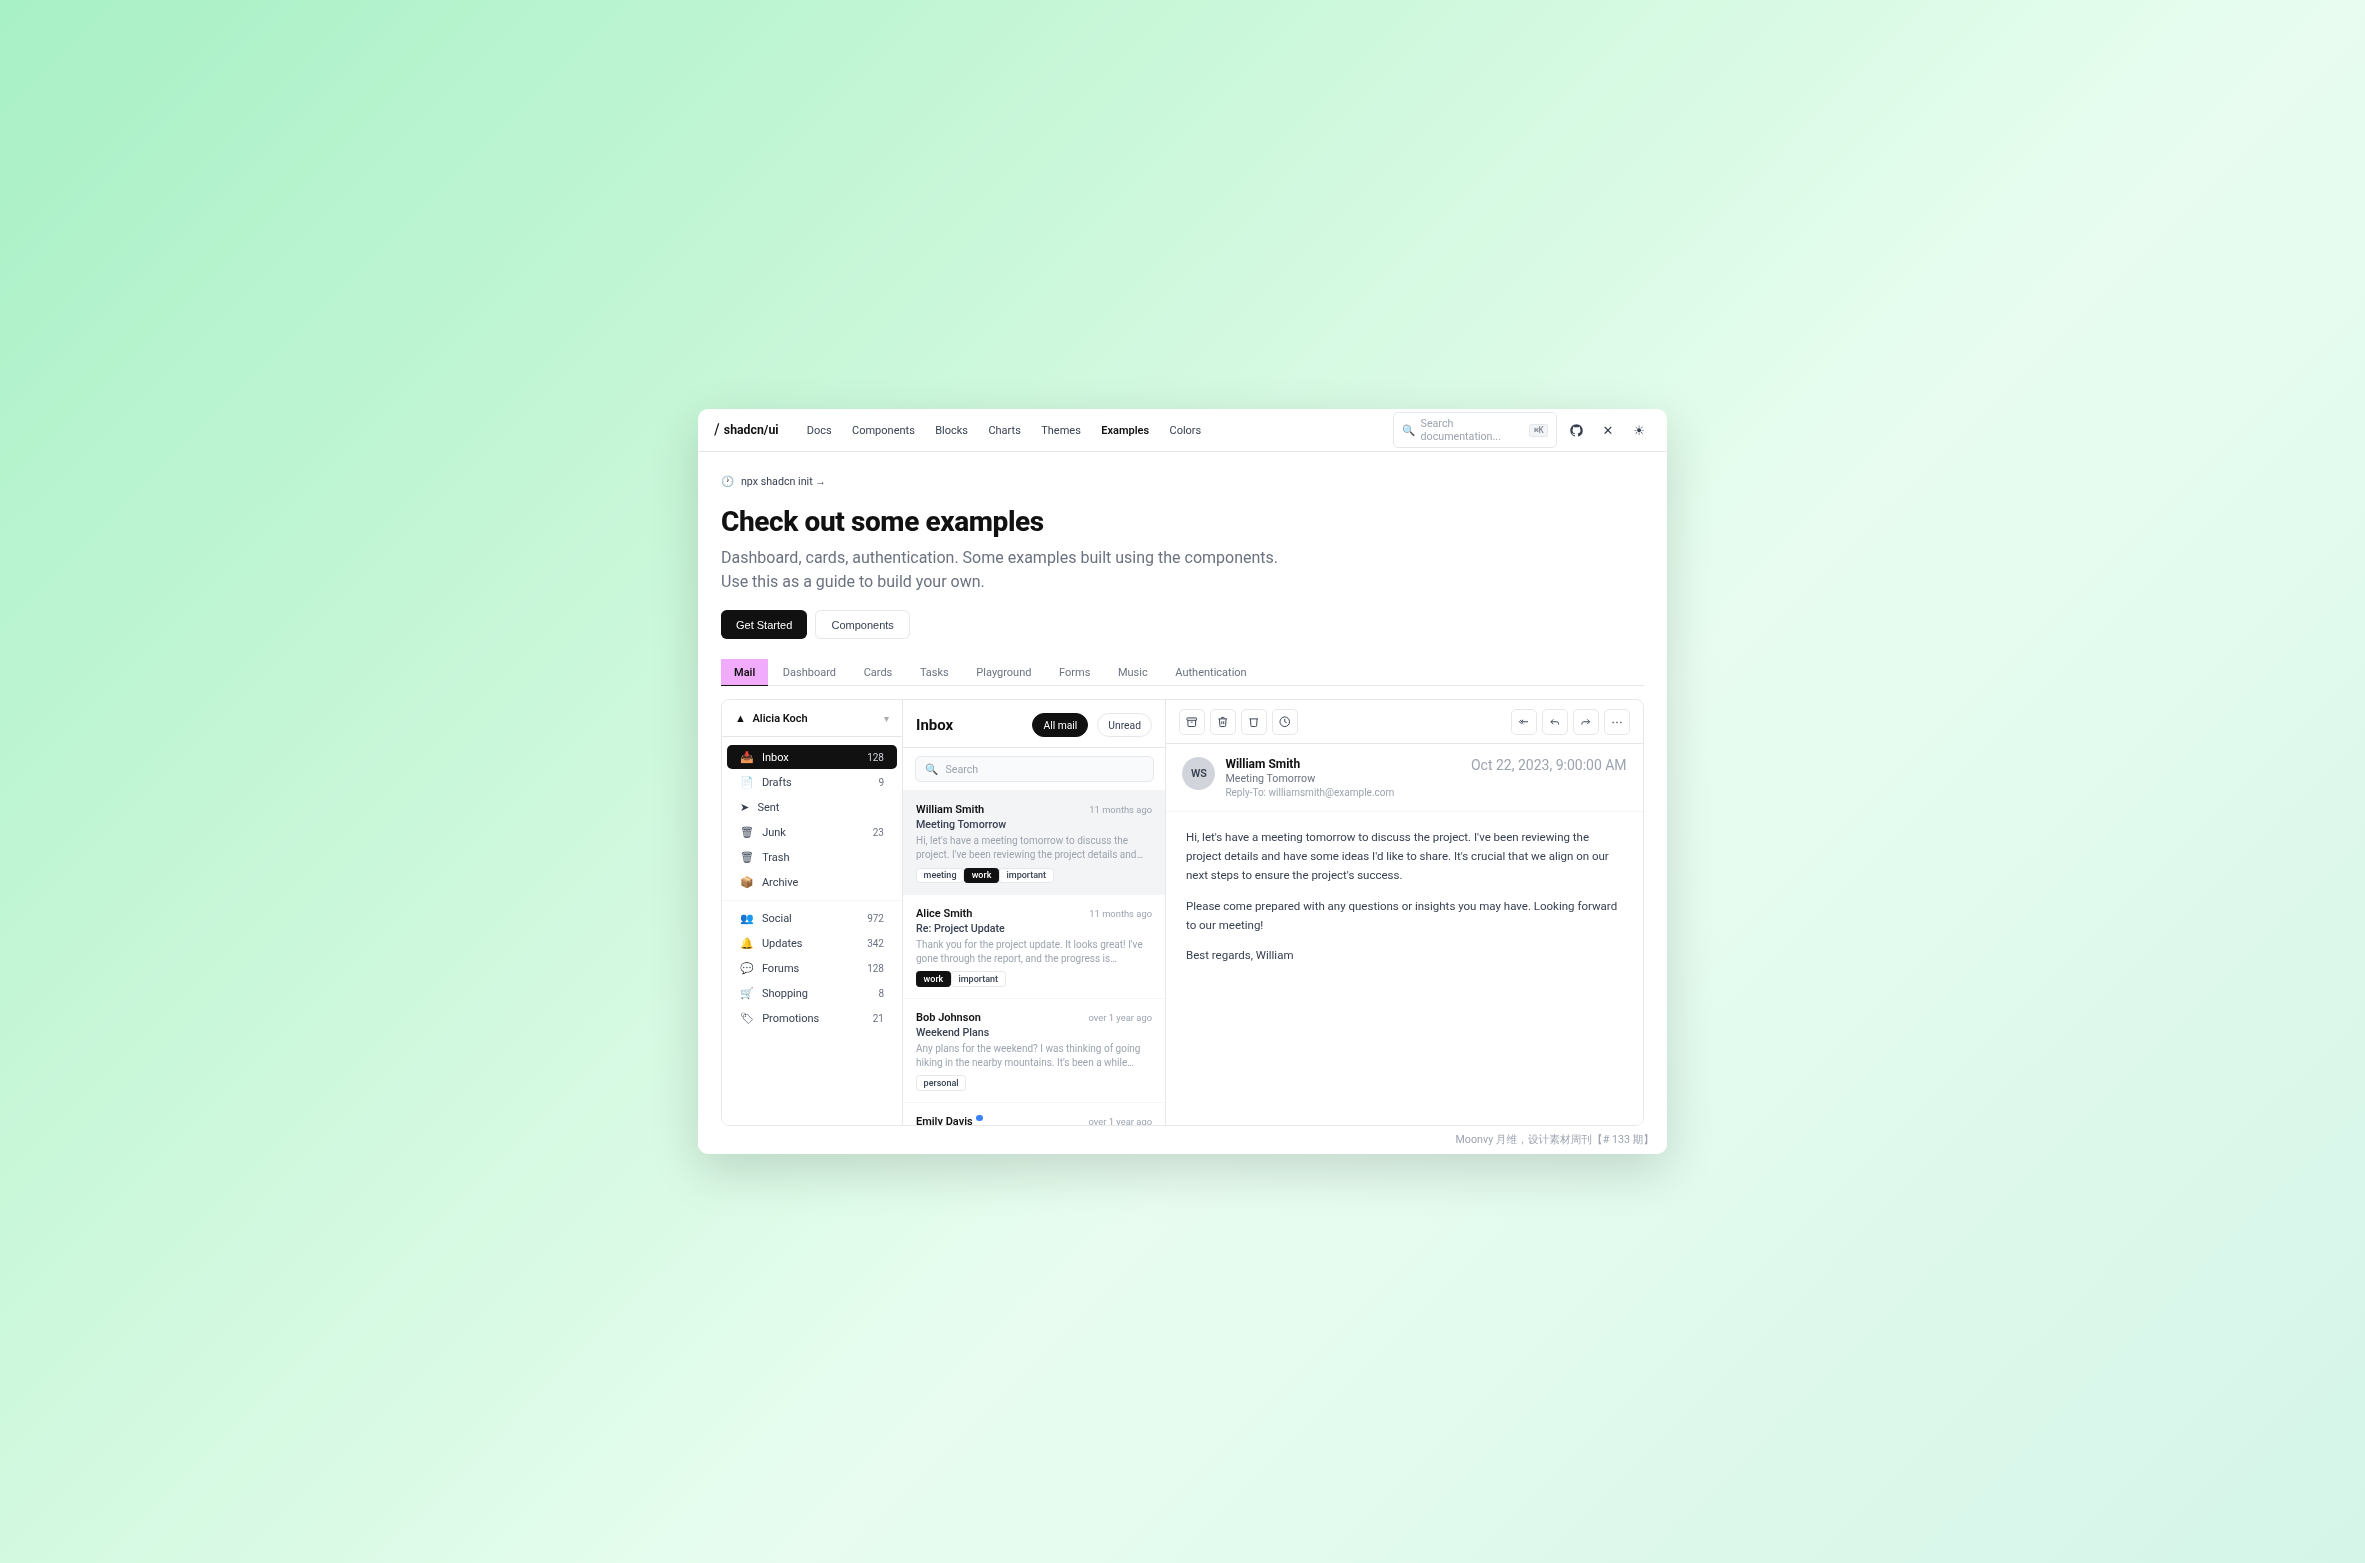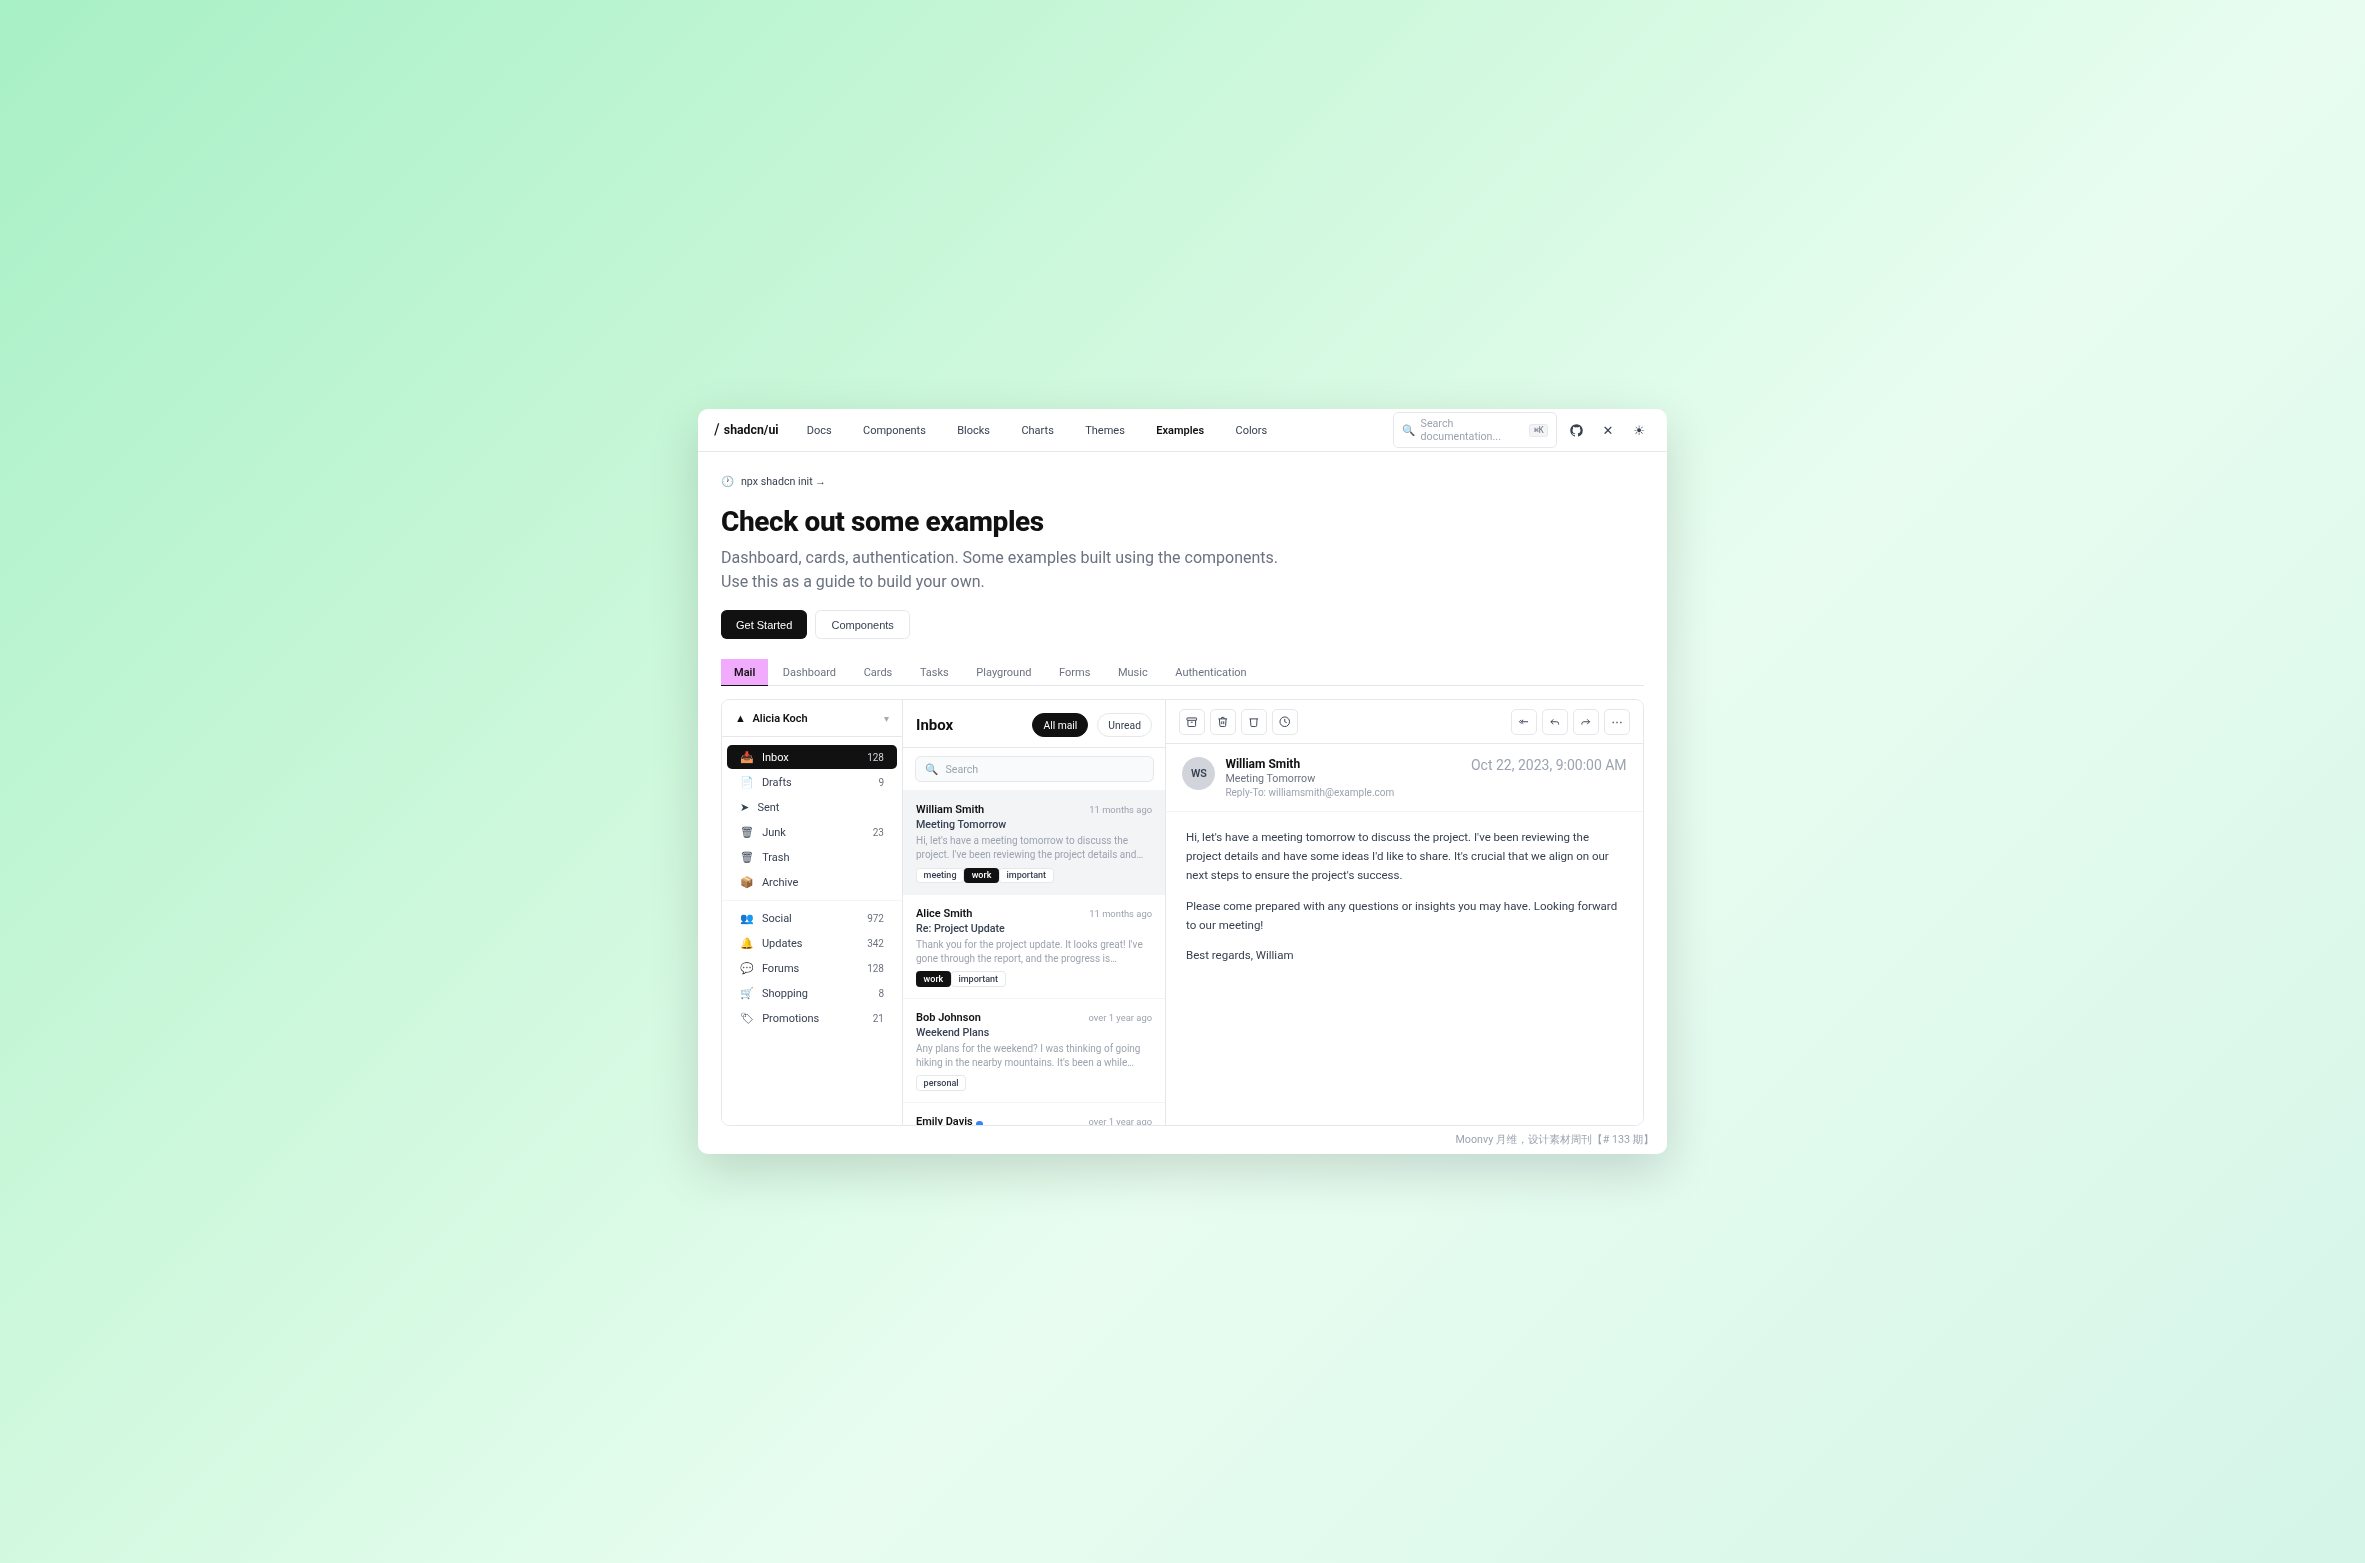--- a/index.html
+++ b/index.html
@@ -34,21 +34,21 @@
       align-items: center;
       gap: 5px;
       font-weight: 700;
       font-size: 12.3px;
       color: #111;
       text-decoration: none;
       white-space: nowrap;
     }
     .nav-links {
       display: flex;
-      gap: 15px;
+      gap: 4px;
       flex: 1;
     }
     .nav-link {
       padding: 5px 8.2px;
       font-size: 11px;
       color: #374151;
       cursor: pointer;
       border-radius: 4.1px;
       text-decoration: none;
     }
@@ -648,21 +648,21 @@
             </div>
             <div class="mail-subject">Weekend Plans</div>
             <div class="mail-preview">Any plans for the weekend? I was thinking of going hiking in the nearby mountains. It's been a while since we had some outdoor...</div>
             <div class="mail-tags">
               <span class="tag">personal</span>
             </div>
           </div>
 
           <div class="mail-item">
             <div class="mail-item-header">
-              <div style="display:flex;align-items:flex-end;">
+              <div style="display:flex;align-items:flex-start;">
                 <span class="mail-sender">Emily Davis</span>
                 <span class="unread-dot"></span>
               </div>
               <span class="mail-time">over 1 year ago</span>
             </div>
             <div class="mail-subject">Re: Question about Budget</div>
           </div>
         </div>
       </div>
 

